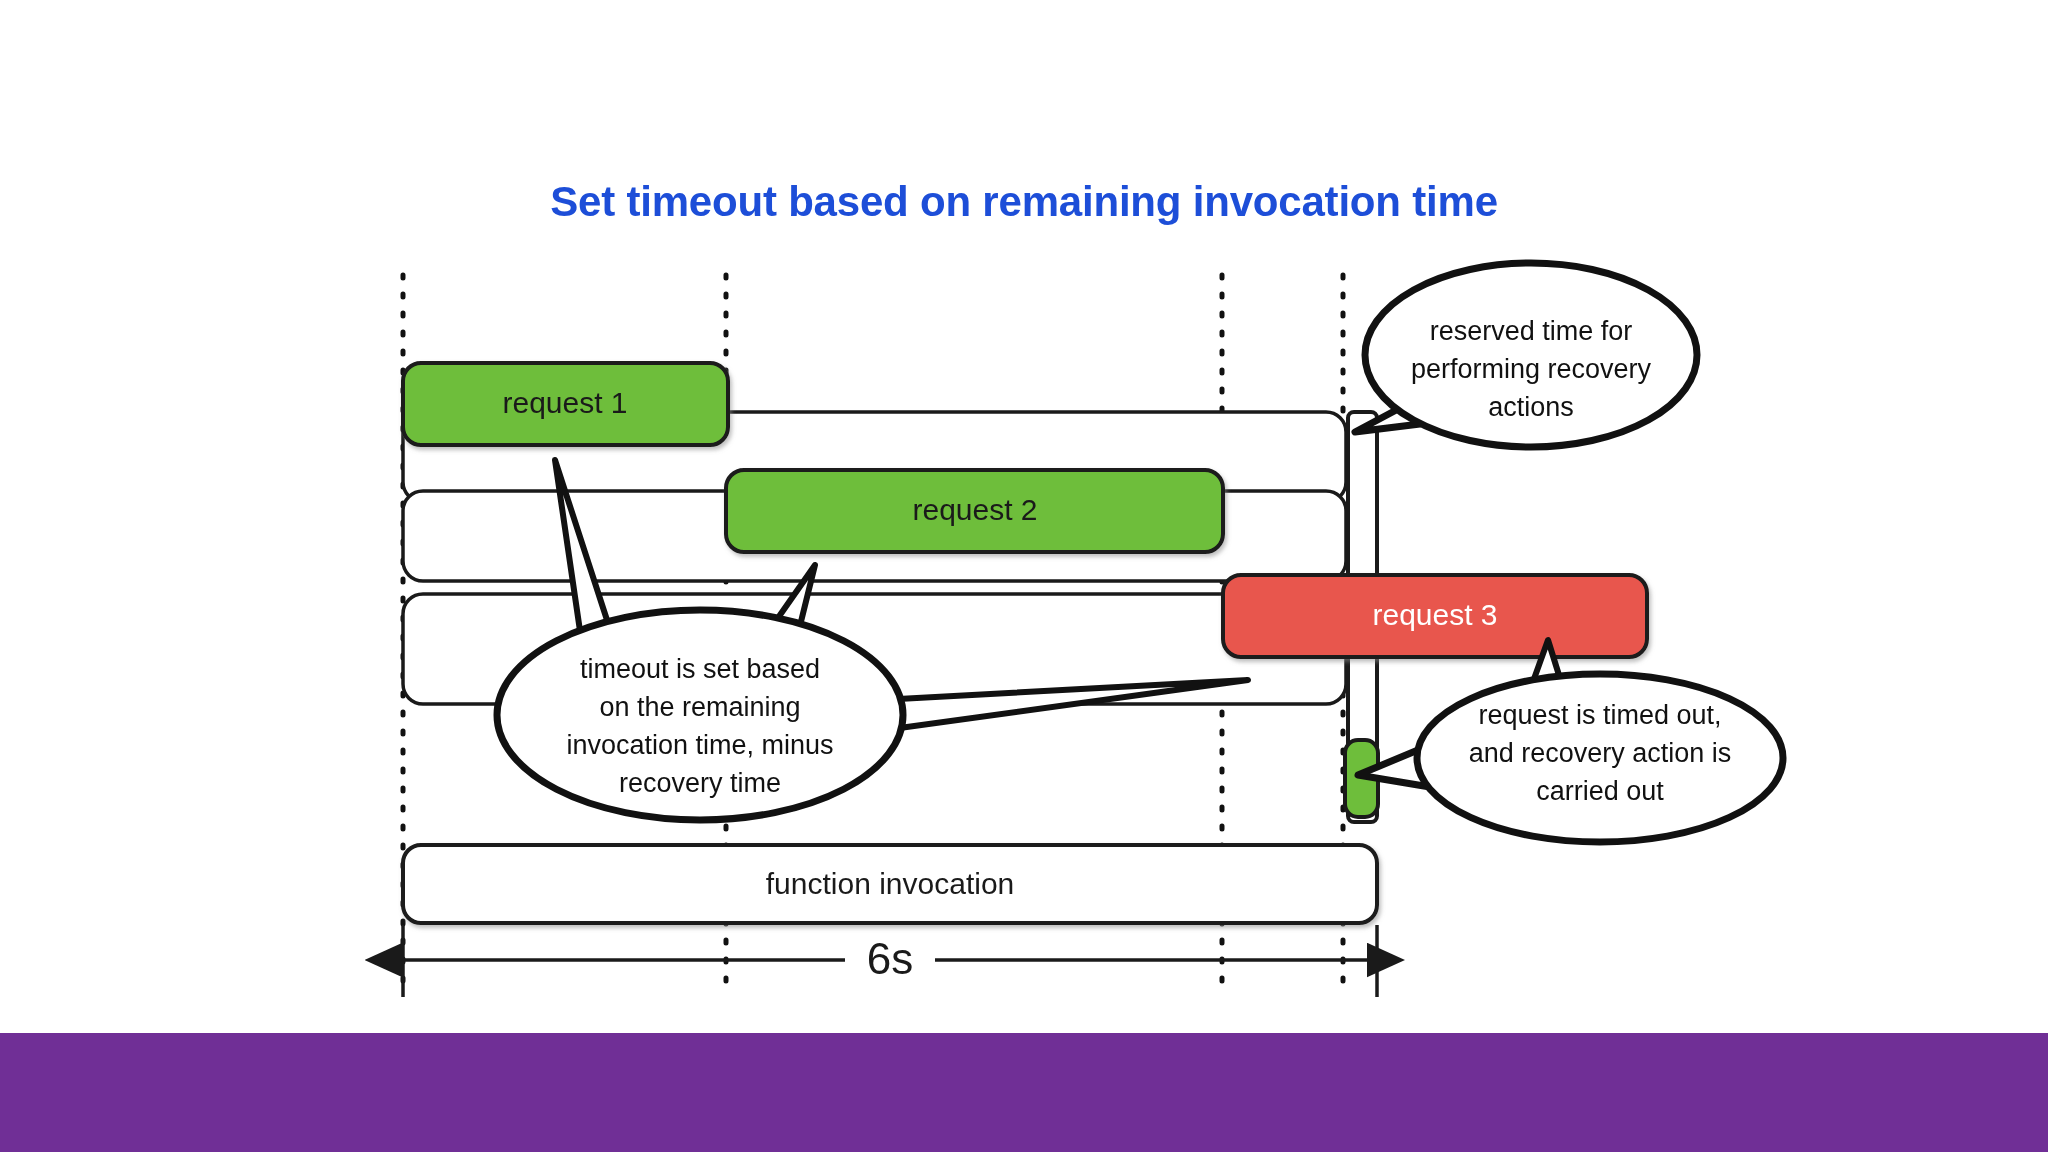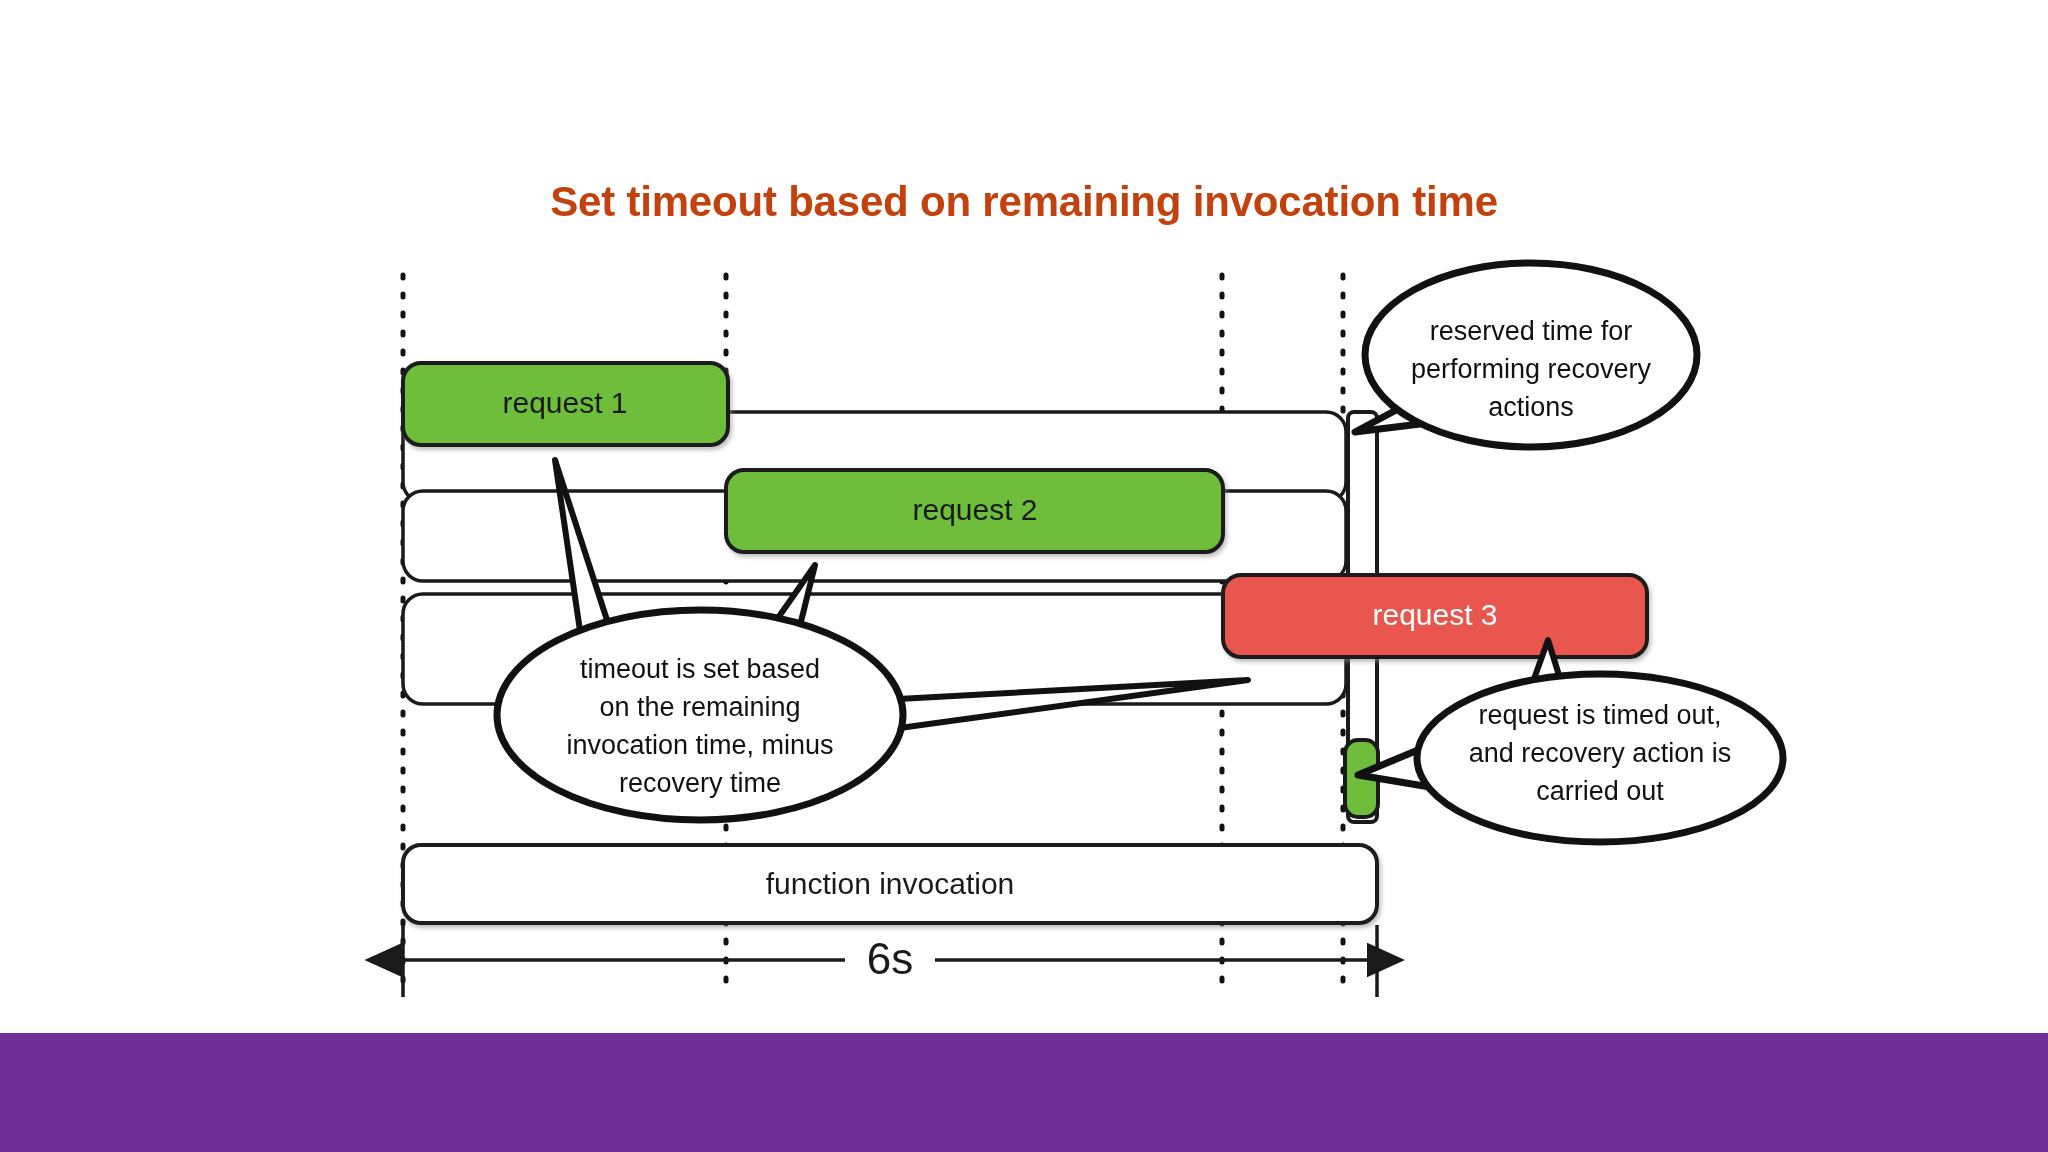--- a/index.html
+++ b/index.html
@@ -24,21 +24,21 @@
 
   
   #slide-title {
     position: absolute;
     left: 0;
     top: 178px;
     width: 2048px;
     text-align: center;
     font-size: 42px;
     font-weight: bold;
-    color: #c2410c;
+    color: #1d4ed8;
     letter-spacing: -0.2px;
     font-family: "Liberation Sans", sans-serif;
   }
 
   
   #diagram {
     position: absolute;
     left: 0;
     top: 0;
     width: 2048px;

